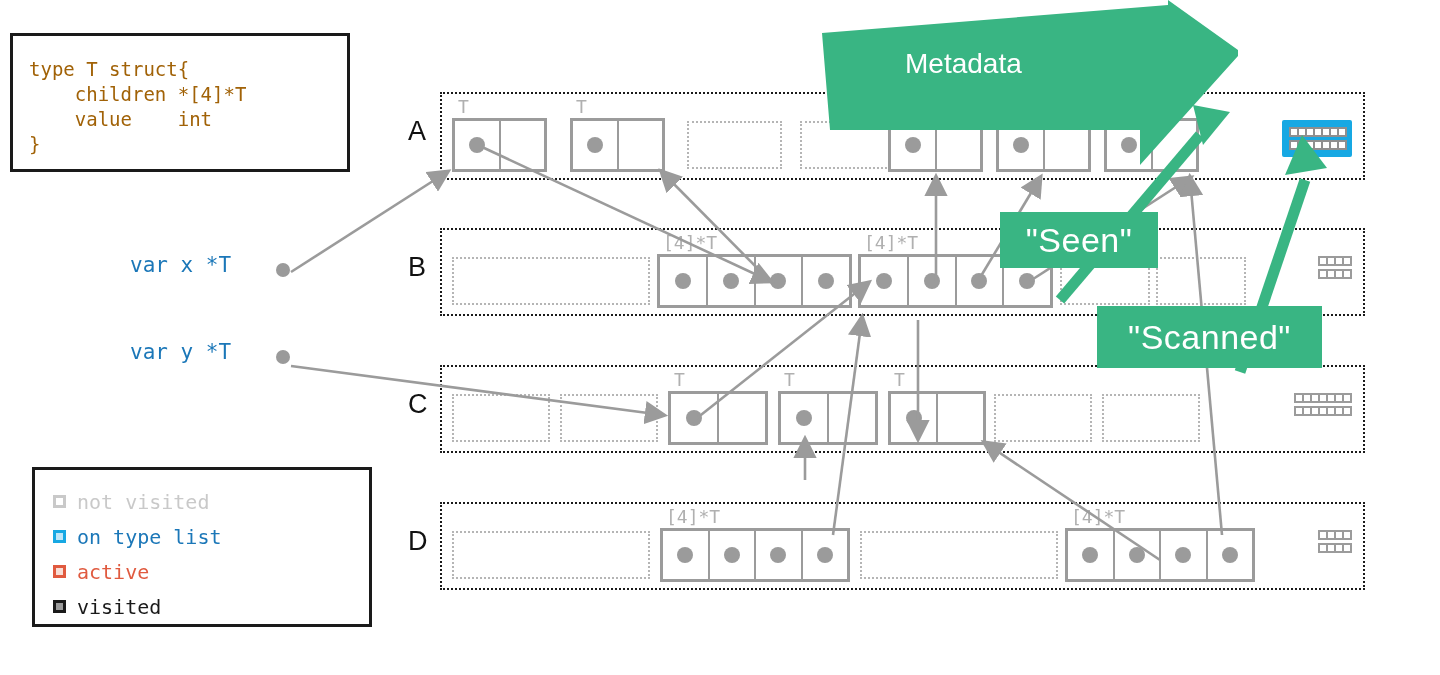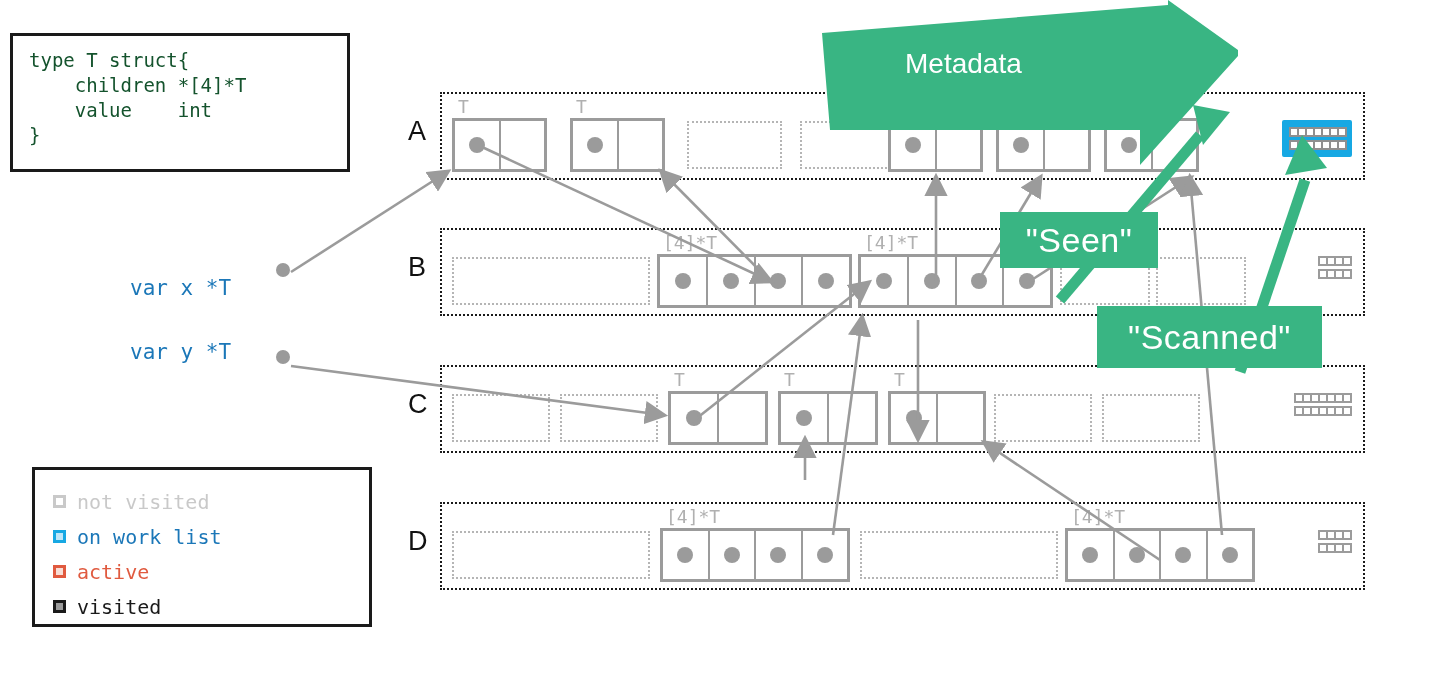--- a/index.html
+++ b/index.html
@@ -11,23 +11,23 @@
     overflow:hidden;
   }
   .stage{position:absolute;left:0;top:0;width:1440px;height:675px;}
 
   
   .code-box{
     position:absolute;left:10px;top:33px;width:340px;height:139px;
     border:3px solid #1a1a1a;background:#fff;box-sizing:border-box;
   }
   .code-box pre{
-    margin:0;padding:12px 0 0 16px;
+    margin:0;padding:21px 0 0 16px;
     font-family:"DejaVu Sans Mono", monospace;
-    font-size:19px;line-height:25px;color:#14532d;white-space:pre;
+    font-size:19px;line-height:25px;color:#a16207;white-space:pre;
   }
 
   
   .legend-box{
     position:absolute;left:10px;top:467px;width:340px;height:160px;
     border:3px solid #1a1a1a;background:#fff;box-sizing:border-box;
     padding:14px 0 0 18px;
     margin-left:22px;
   }
   .legend-row{display:flex;align-items:center;height:35px;}
@@ -118,34 +118,34 @@
 }</pre>
   </div>
 
   <div class="legend-box" id="legend-box">
       <div class="legend-row">
         <div class="legend-sw" style="border: 3px solid rgb(201, 201, 201); background: rgb(255, 255, 255);"></div>
         <div class="legend-lab" style="color: rgb(201, 201, 201);">not visited</div>
       </div>
       <div class="legend-row">
         <div class="legend-sw" style="border: 3px solid rgb(23, 168, 227); background: rgb(191, 230, 248);"></div>
-        <div class="legend-lab" style="color: rgb(27, 119, 184);">on work list</div>
+        <div class="legend-lab" style="color: rgb(27, 119, 184);">on type list</div>
       </div>
       <div class="legend-row">
         <div class="legend-sw" style="border: 3px solid rgb(224, 90, 63); background: rgb(248, 222, 214);"></div>
         <div class="legend-lab" style="color: rgb(224, 90, 63);">active</div>
       </div>
       <div class="legend-row">
         <div class="legend-sw" style="border: 3px solid rgb(26, 26, 26); background: rgb(155, 155, 155);"></div>
         <div class="legend-lab" style="color: rgb(26, 26, 26);">visited</div>
       </div>
     </div>
 
   <div id="vars">
-      <div class="varlabel" style="left: 130px; top: 253px; margin-top: 23px;">var x *T</div>
+      <div class="varlabel" style="left: 130px; top: 253px;">var x *T</div>
       <div class="vardot" style="left: 276px; top: 263px;"></div>
       <div class="varlabel" style="left: 130px; top: 340px;">var y *T</div>
       <div class="vardot" style="left: 276px; top: 350px;"></div>
     </div>
 
   <div id="rows">
       <div class="rowlabel" style="left: 408px; top: 116px;">A</div>
       <div class="heaprow" style="left: 440px; top: 92px; width: 925px; height: 88px;"></div>
       <div class="obj" style="left: 452px; top: 118px; width: 95px; height: 54px;">
         <div class="cell">

